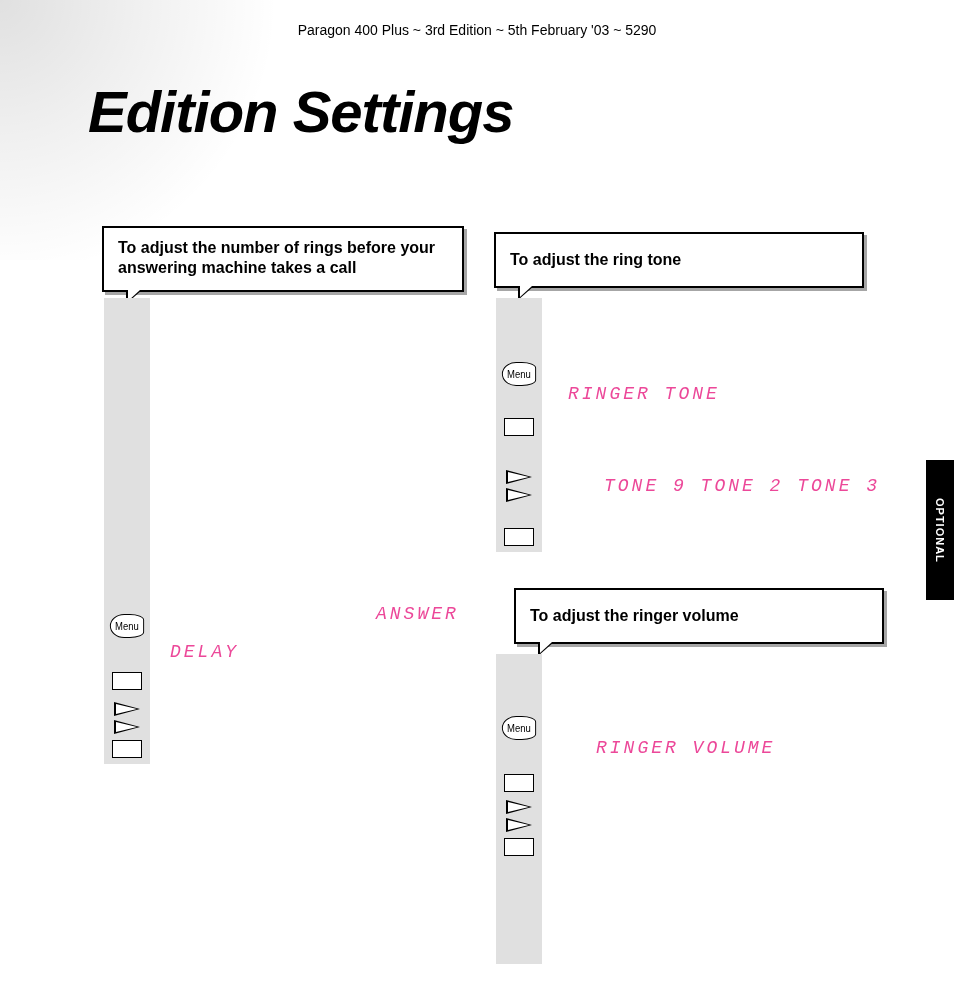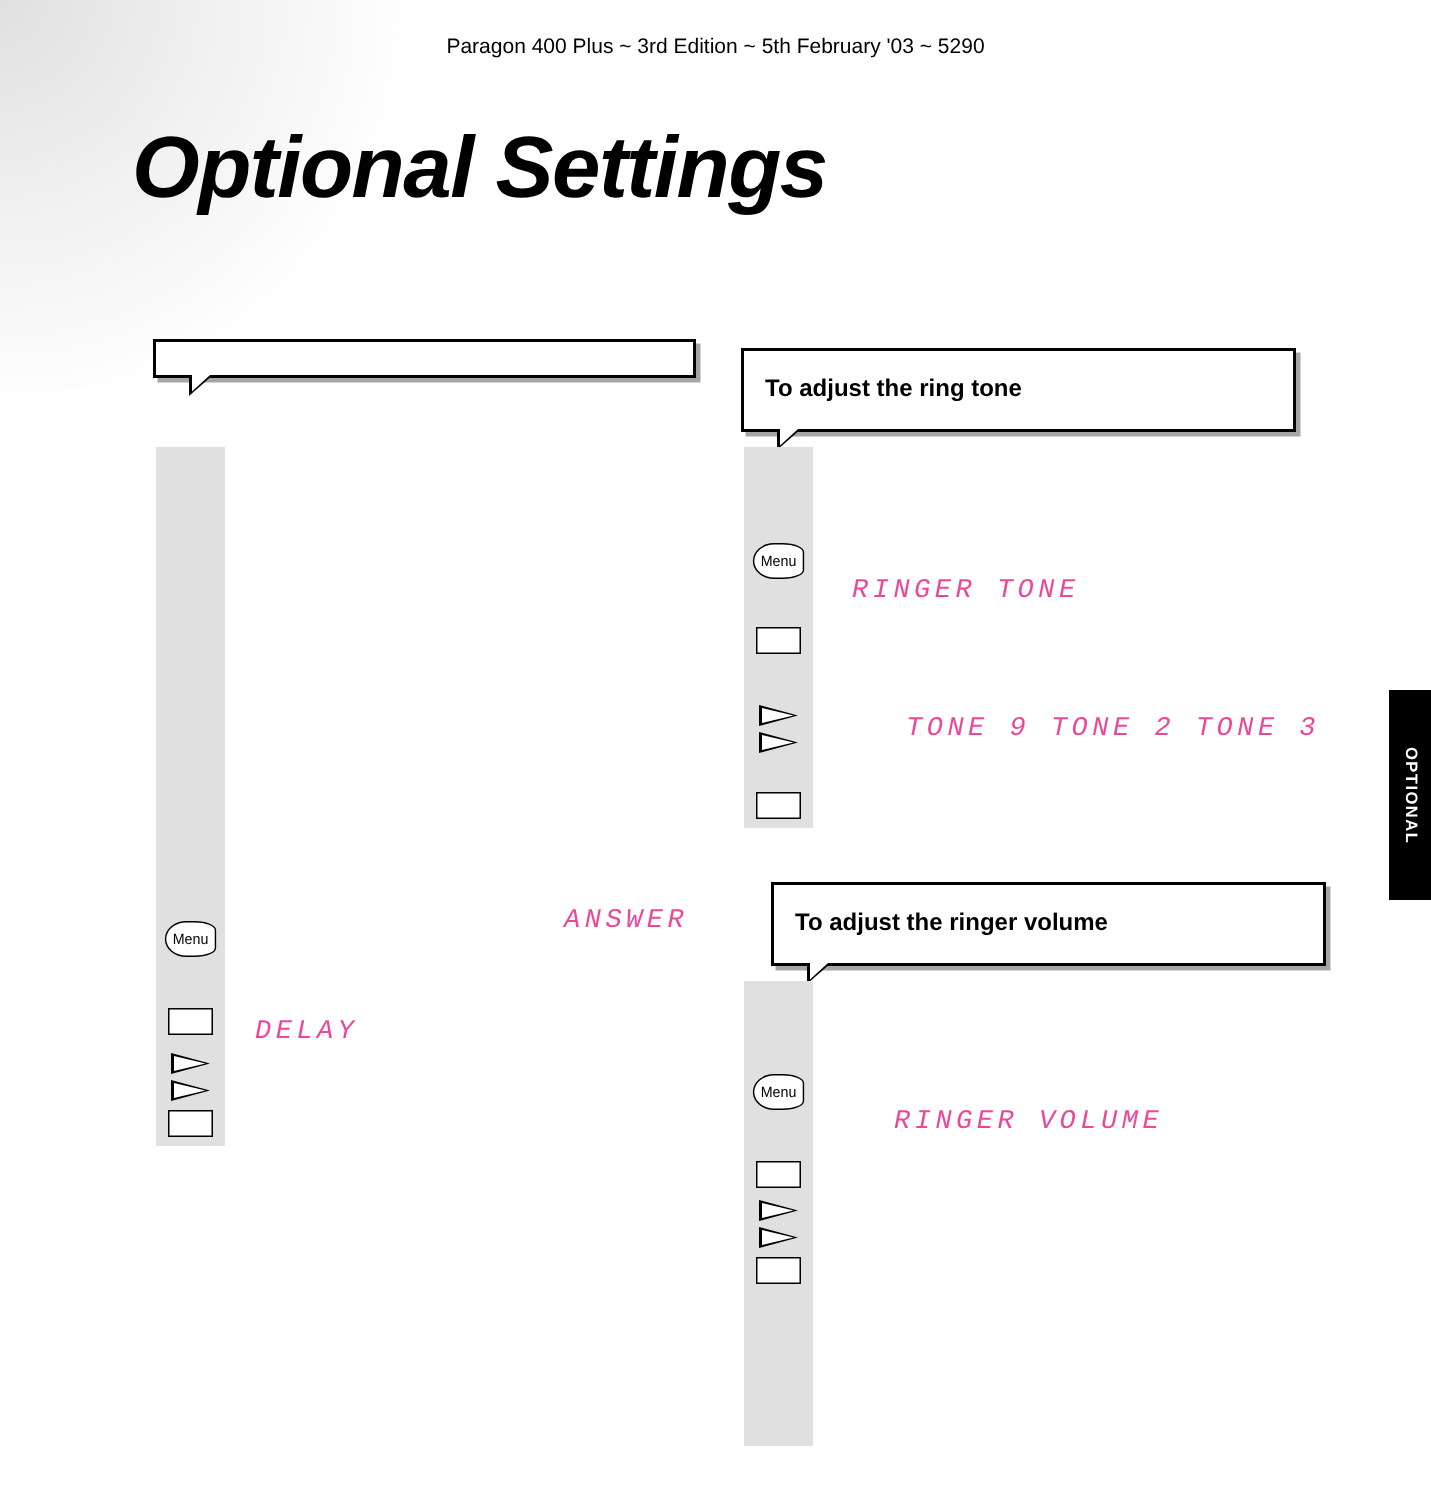--- a/index.html
+++ b/index.html
@@ -154,23 +154,24 @@
     writing-mode: vertical-rl;
   }
 </style>
 </head>
 <body>
 
 <div class="corner-fade"></div>
 
 <div class="header">Paragon 400 Plus ~ 3rd Edition ~ 5th February '03 ~ 5290</div>
 
-<div class="title">Optional Settings</div>
+<div class="title">Edition Settings</div>
 
 <div class="callout" style="left:102px; top:226px; width:362px;">
+  <span>To adjust the number of rings before your answering machine takes a call</span>
   <div class="tail"></div>
 </div>
 
 <div class="column" style="left:104px; top:298px; height:466px;"></div>
 
 <div class="col-item" style="left:104px; top:614px;">
   <div class="menu-btn">
       <span>Menu</span>
     </div>
 </div>
@@ -181,21 +182,21 @@
   <div class="tri-pair">
     <div class="tri-r"></div>
     <div class="tri-r"></div>
   </div>
 </div>
 <div class="col-item" style="left:104px; top:740px;">
   <div class="rect-btn"></div>
 </div>
 
 <div class="lcd" style="left:376px; top:604px;">ANSWER</div>
-<div class="lcd" style="left:170px; top:642px;margin-top:36px;">DELAY</div>
+<div class="lcd" style="left:170px; top:642px;">DELAY</div>
 
 <div class="callout" style="left:494px; top:232px; width:370px; padding-top:16px; padding-bottom:16px;">
   <span>To adjust the ring tone</span>
   <div class="tail"></div>
 </div>
 
 <div class="column" style="left:496px; top:298px; height:254px;"></div>
 
 <div class="col-item" style="left:496px; top:362px;">
   <div class="menu-btn">

